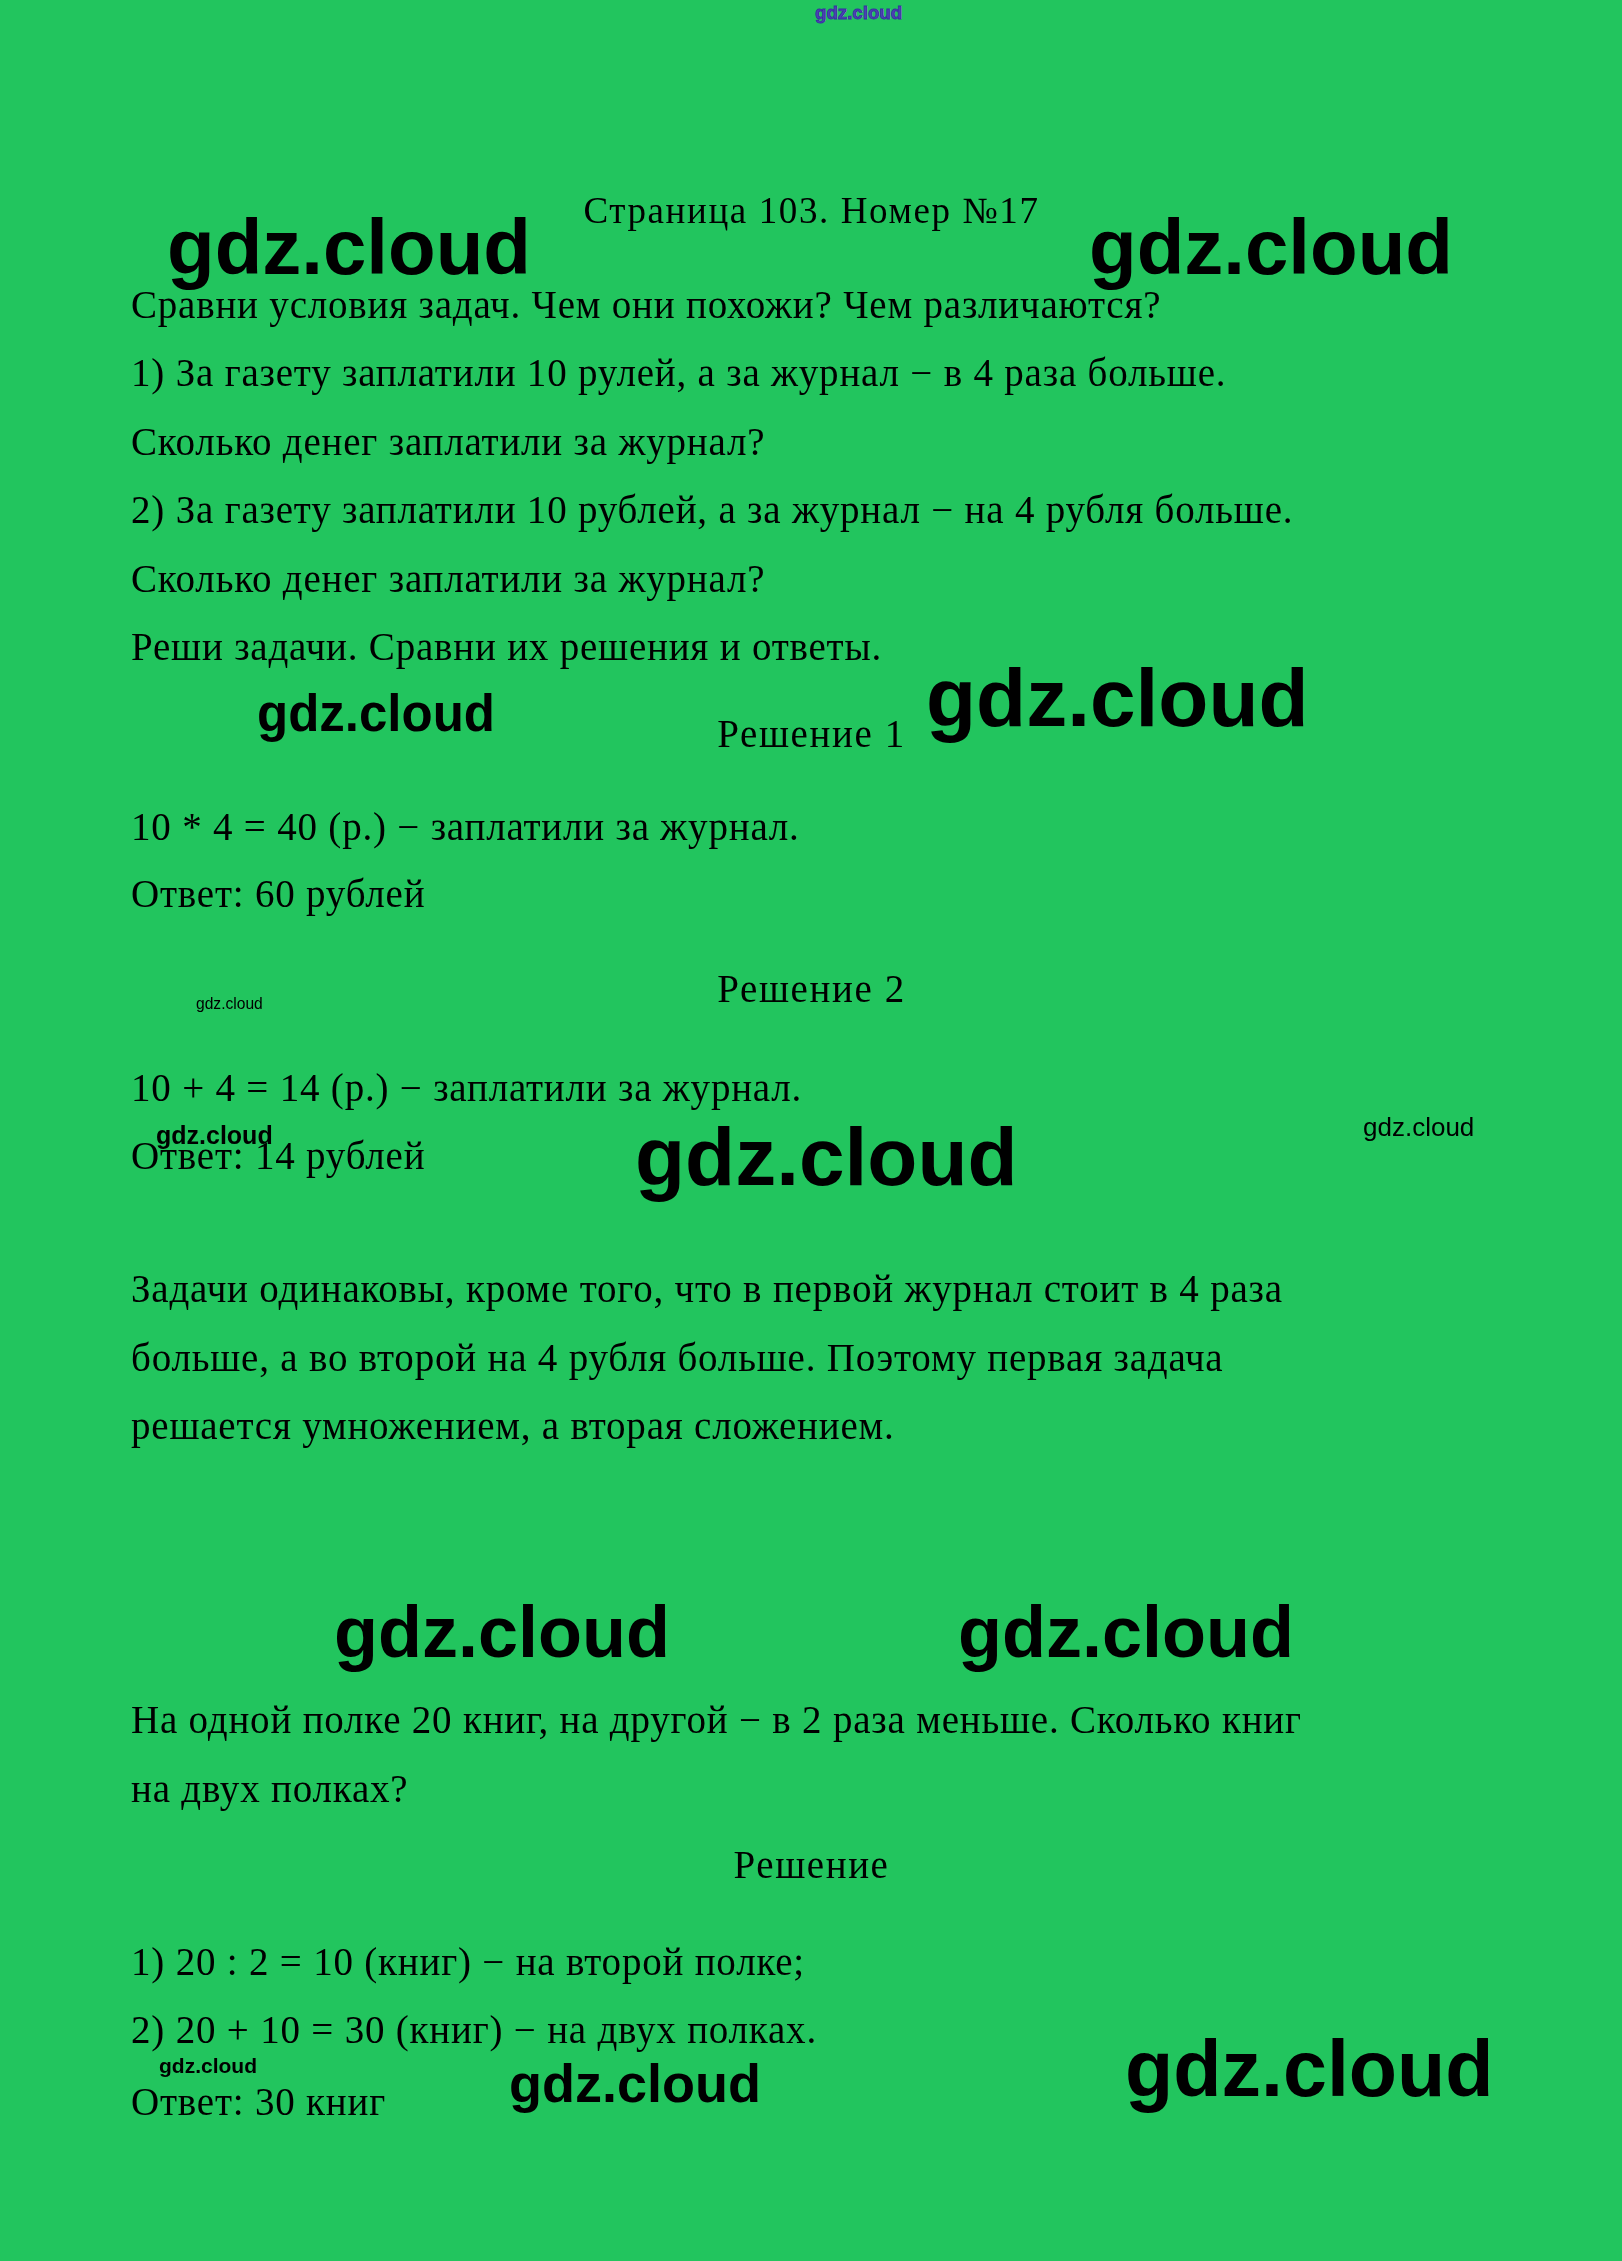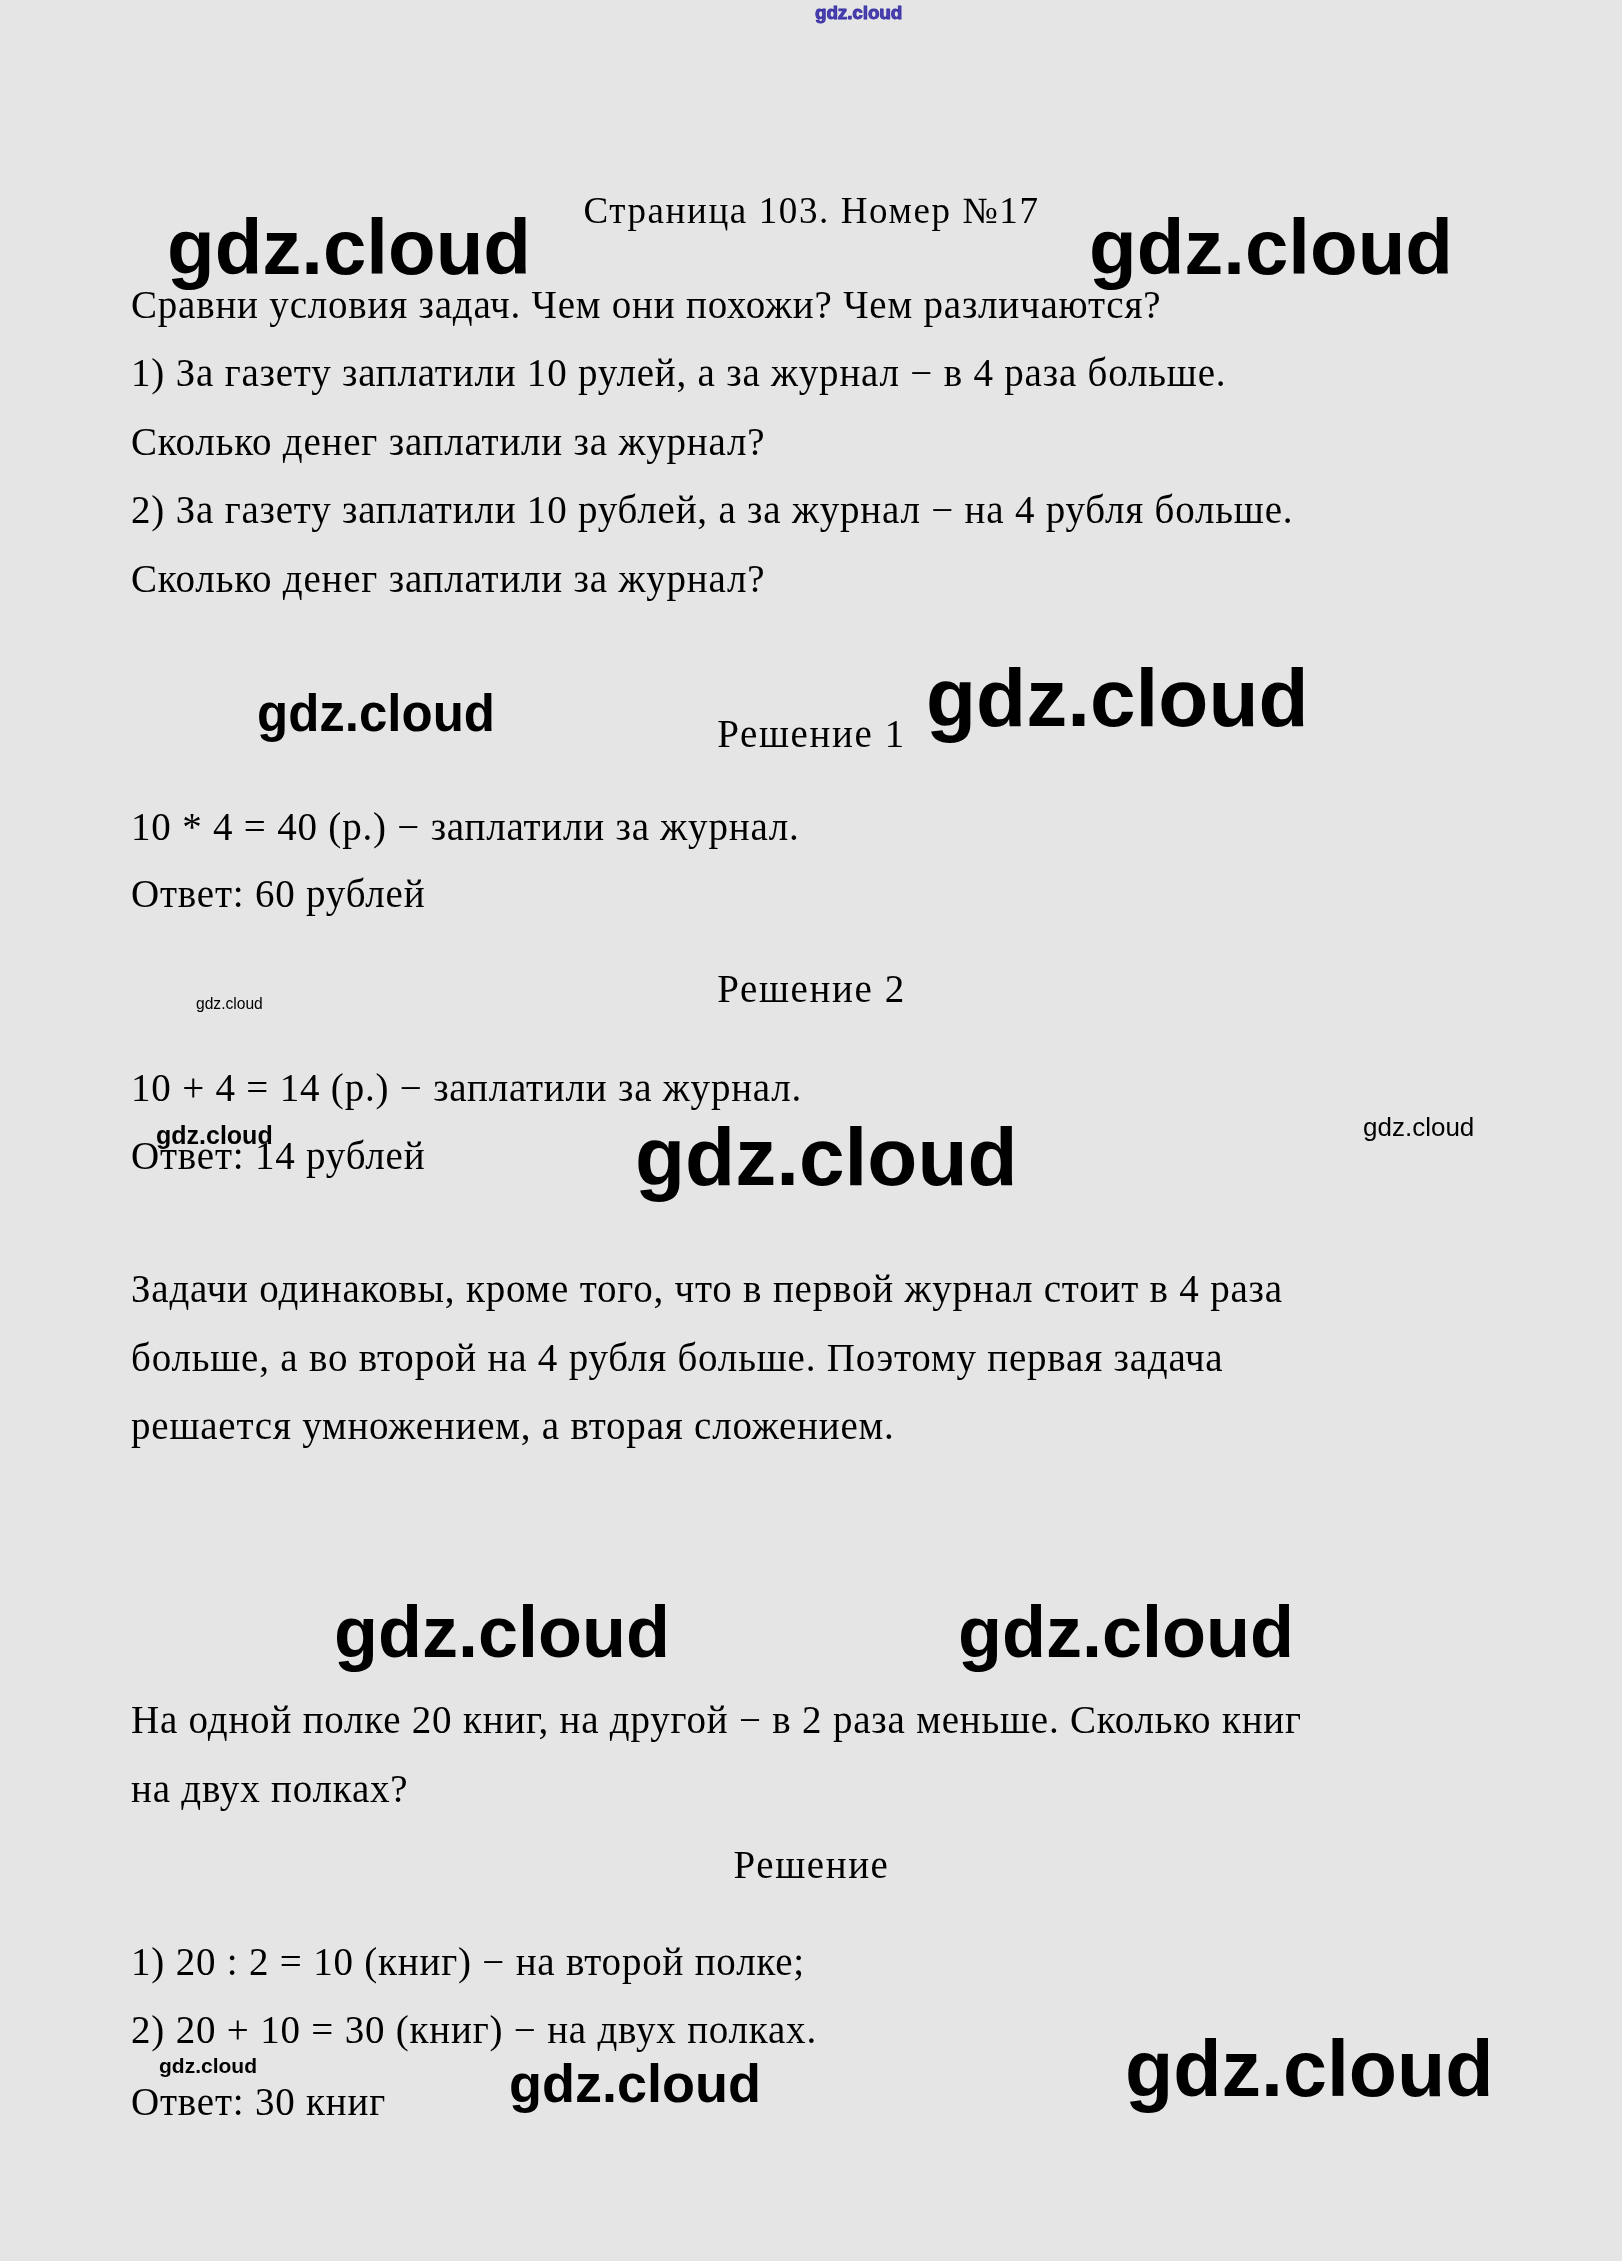--- a/index.html
+++ b/index.html
@@ -1,20 +1,20 @@
 <!DOCTYPE html>
 <html style="font-size:12.4px"><head>
 <meta charset="utf-8">
 <style>
   html,body { margin:0; padding:0; background:#ffffff; }
   .page {
     position:relative;
     width:1623px;
     height:2261px;
-    background:#e5e5e5;
+    background:#22c55e;
     overflow:hidden;
   }
   .t {
     position:absolute;
     font-family:"Liberation Serif", serif;
     font-size:39px;
     line-height:1;
     letter-spacing:0.8px;
     color:#000;
     white-space:nowrap;
@@ -55,20 +55,21 @@
   <div class="t" style="left:131px; top:285px;">Сравни условия задач. Чем они похожи? Чем различаются?</div>
 
   <div class="t" style="left:131px; top:353px;">1) За газету заплатили 10 рулей, а за журнал − в 4 раза больше.</div>
 
   <div class="t" style="left:131px; top:422px;">Сколько денег заплатили за журнал?</div>
 
   <div class="t" style="left:131px; top:490px;">2) За газету заплатили 10 рублей, а за журнал − на 4 рубля больше.</div>
 
   <div class="t" style="left:131px; top:559px;">Сколько денег заплатили за журнал?</div>
 
+  <div class="t" style="left:131px; top:627px;">Реши задачи. Сравни их решения и ответы.</div>
 
   <div class="wm" style="left:257px; top:688px; font-size:51px;">gdz.cloud</div>
 
   <div class="wm" style="left:926px; top:657px; font-size:82px;">gdz.cloud</div>
 
   <div class="t center" style="top:714px;">Решение 1</div>
 
   <div class="t" style="left:131px; top:807px;">10 * 4 = 40 (р.) − заплатили за журнал.</div>
 
   <div class="t" style="left:131px; top:874px;">Ответ: 60 рублей</div>

